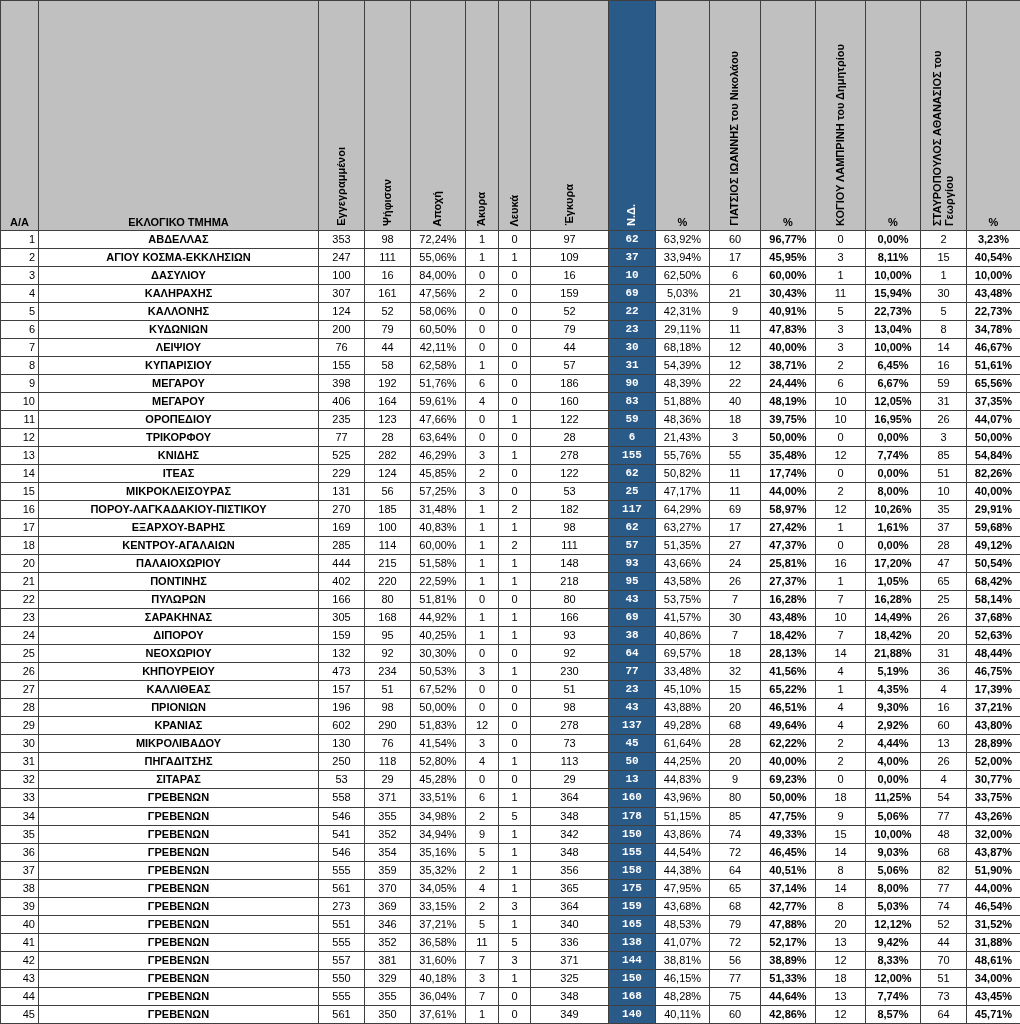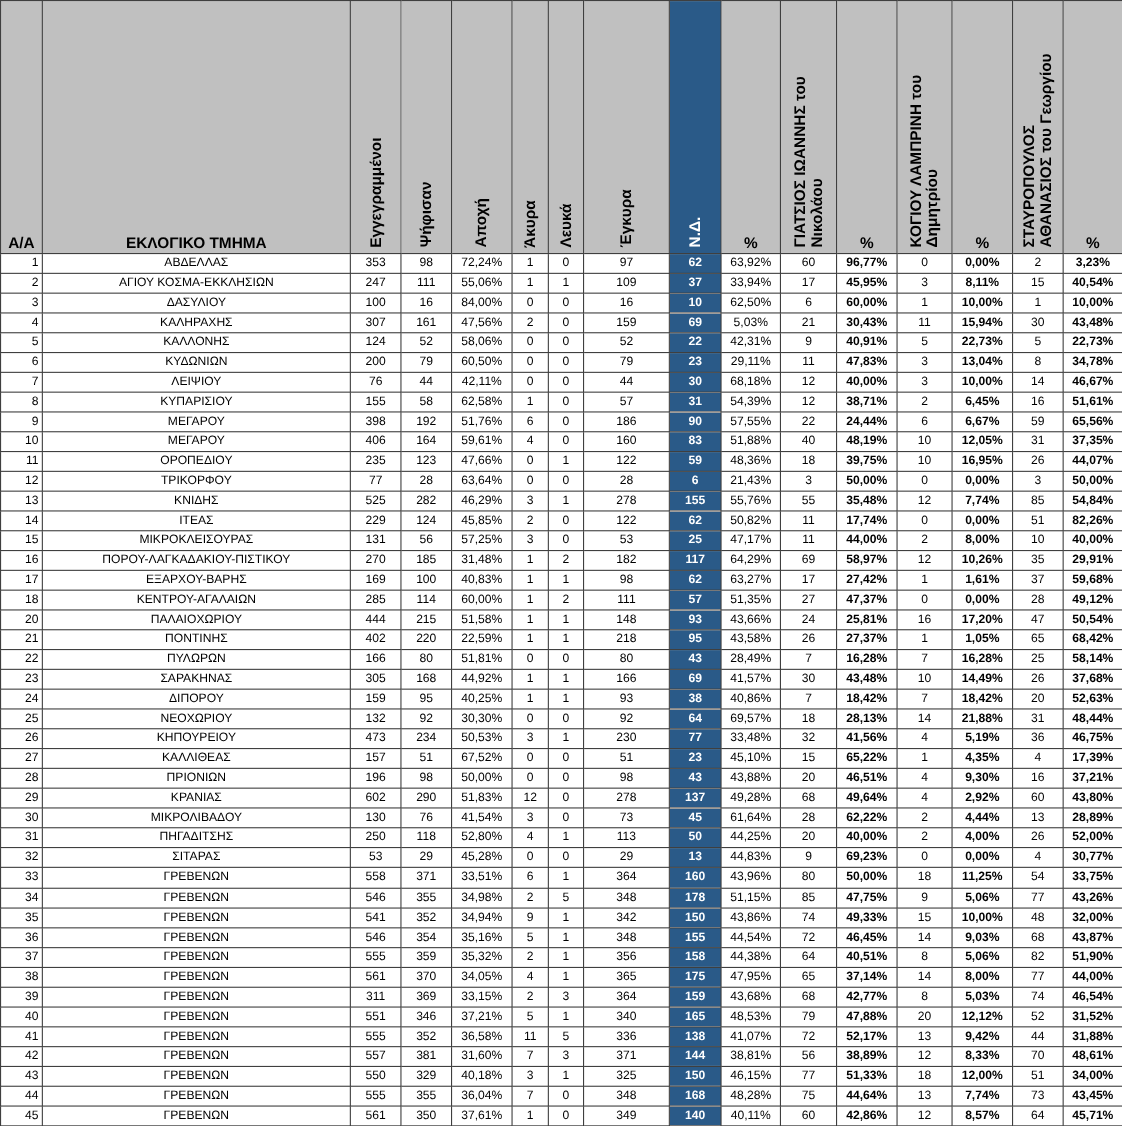--- a/index.html
+++ b/index.html
@@ -14,21 +14,21 @@
 
   th,td{border:1px solid #3f3f3f;overflow:hidden;}
 
   
   thead th{
     background:var(--header-bg,#C0C0C0);
     height:227px;
     vertical-align:bottom;
     text-align:center;
     padding:0 1px 2px 1px;
-    font-size:14px;
+    font-size:11px;
     font-weight:700;
     color:#000;
   }
   thead th.nd-h{background:var(--nd-bg,#2A5A88);}
   .vl{
     display:inline-block;
     writing-mode:vertical-rl;
     transform:rotate(180deg);
     white-space:normal;
     max-height:190px;
@@ -42,22 +42,22 @@
   tbody td{
     font-size:11px;
     line-height:1;
     text-align:center;
     padding:0 1px;
     height:15px;
     color:#000;
     background:#fff;
   }
   tbody td.c-aa{text-align:right;padding-right:3px;}
-  tbody td.c-section{font-weight:400;}
-  tbody td.c-nd{background:var(--nd-bg,#2A5A88);color:var(--nd-text,#FFFFFF);font-weight:700;}
+  tbody td.c-section{font-weight:700;}
+  tbody td.c-nd{background:var(--nd-bg,#2A5A88);color:var(--nd-text,#FFFFFF);font-weight:700;font-family:Liberation Mono, monospace;}
   tbody td.c-giatsios_pct,
   tbody td.c-kogiou_pct,
   tbody td.c-stavropoulos_pct{font-weight:700;}
 </style>
 </head>
 <body>
 
 <table>
   <colgroup>
     <col class="w0">
@@ -245,21 +245,21 @@
       <tr>
         <td class="c-aa">9</td>
         <td class="c-section">ΜΕΓΑΡΟΥ</td>
         <td class="c-registered">398</td>
         <td class="c-voted">192</td>
         <td class="c-abstention">51,76%</td>
         <td class="c-invalid">6</td>
         <td class="c-blank">0</td>
         <td class="c-valid">186</td>
         <td class="c-nd">90</td>
-        <td class="c-nd_pct">57,55%</td>
+        <td class="c-nd_pct">48,39%</td>
         <td class="c-giatsios">22</td>
         <td class="c-giatsios_pct">24,44%</td>
         <td class="c-kogiou">6</td>
         <td class="c-kogiou_pct">6,67%</td>
         <td class="c-stavropoulos">59</td>
         <td class="c-stavropoulos_pct">65,56%</td>
       </tr>
       <tr>
         <td class="c-aa">10</td>
         <td class="c-section">ΜΕΓΑΡΟΥ</td>
@@ -461,21 +461,21 @@
       <tr>
         <td class="c-aa">22</td>
         <td class="c-section">ΠΥΛΩΡΩΝ</td>
         <td class="c-registered">166</td>
         <td class="c-voted">80</td>
         <td class="c-abstention">51,81%</td>
         <td class="c-invalid">0</td>
         <td class="c-blank">0</td>
         <td class="c-valid">80</td>
         <td class="c-nd">43</td>
-        <td class="c-nd_pct">28,49%</td>
+        <td class="c-nd_pct">53,75%</td>
         <td class="c-giatsios">7</td>
         <td class="c-giatsios_pct">16,28%</td>
         <td class="c-kogiou">7</td>
         <td class="c-kogiou_pct">16,28%</td>
         <td class="c-stavropoulos">25</td>
         <td class="c-stavropoulos_pct">58,14%</td>
       </tr>
       <tr>
         <td class="c-aa">23</td>
         <td class="c-section">ΣΑΡΑΚΗΝΑΣ</td>
@@ -760,21 +760,21 @@
         <td class="c-giatsios">65</td>
         <td class="c-giatsios_pct">37,14%</td>
         <td class="c-kogiou">14</td>
         <td class="c-kogiou_pct">8,00%</td>
         <td class="c-stavropoulos">77</td>
         <td class="c-stavropoulos_pct">44,00%</td>
       </tr>
       <tr>
         <td class="c-aa">39</td>
         <td class="c-section">ΓΡΕΒΕΝΩΝ</td>
-        <td class="c-registered">311</td>
+        <td class="c-registered">273</td>
         <td class="c-voted">369</td>
         <td class="c-abstention">33,15%</td>
         <td class="c-invalid">2</td>
         <td class="c-blank">3</td>
         <td class="c-valid">364</td>
         <td class="c-nd">159</td>
         <td class="c-nd_pct">43,68%</td>
         <td class="c-giatsios">68</td>
         <td class="c-giatsios_pct">42,77%</td>
         <td class="c-kogiou">8</td>

